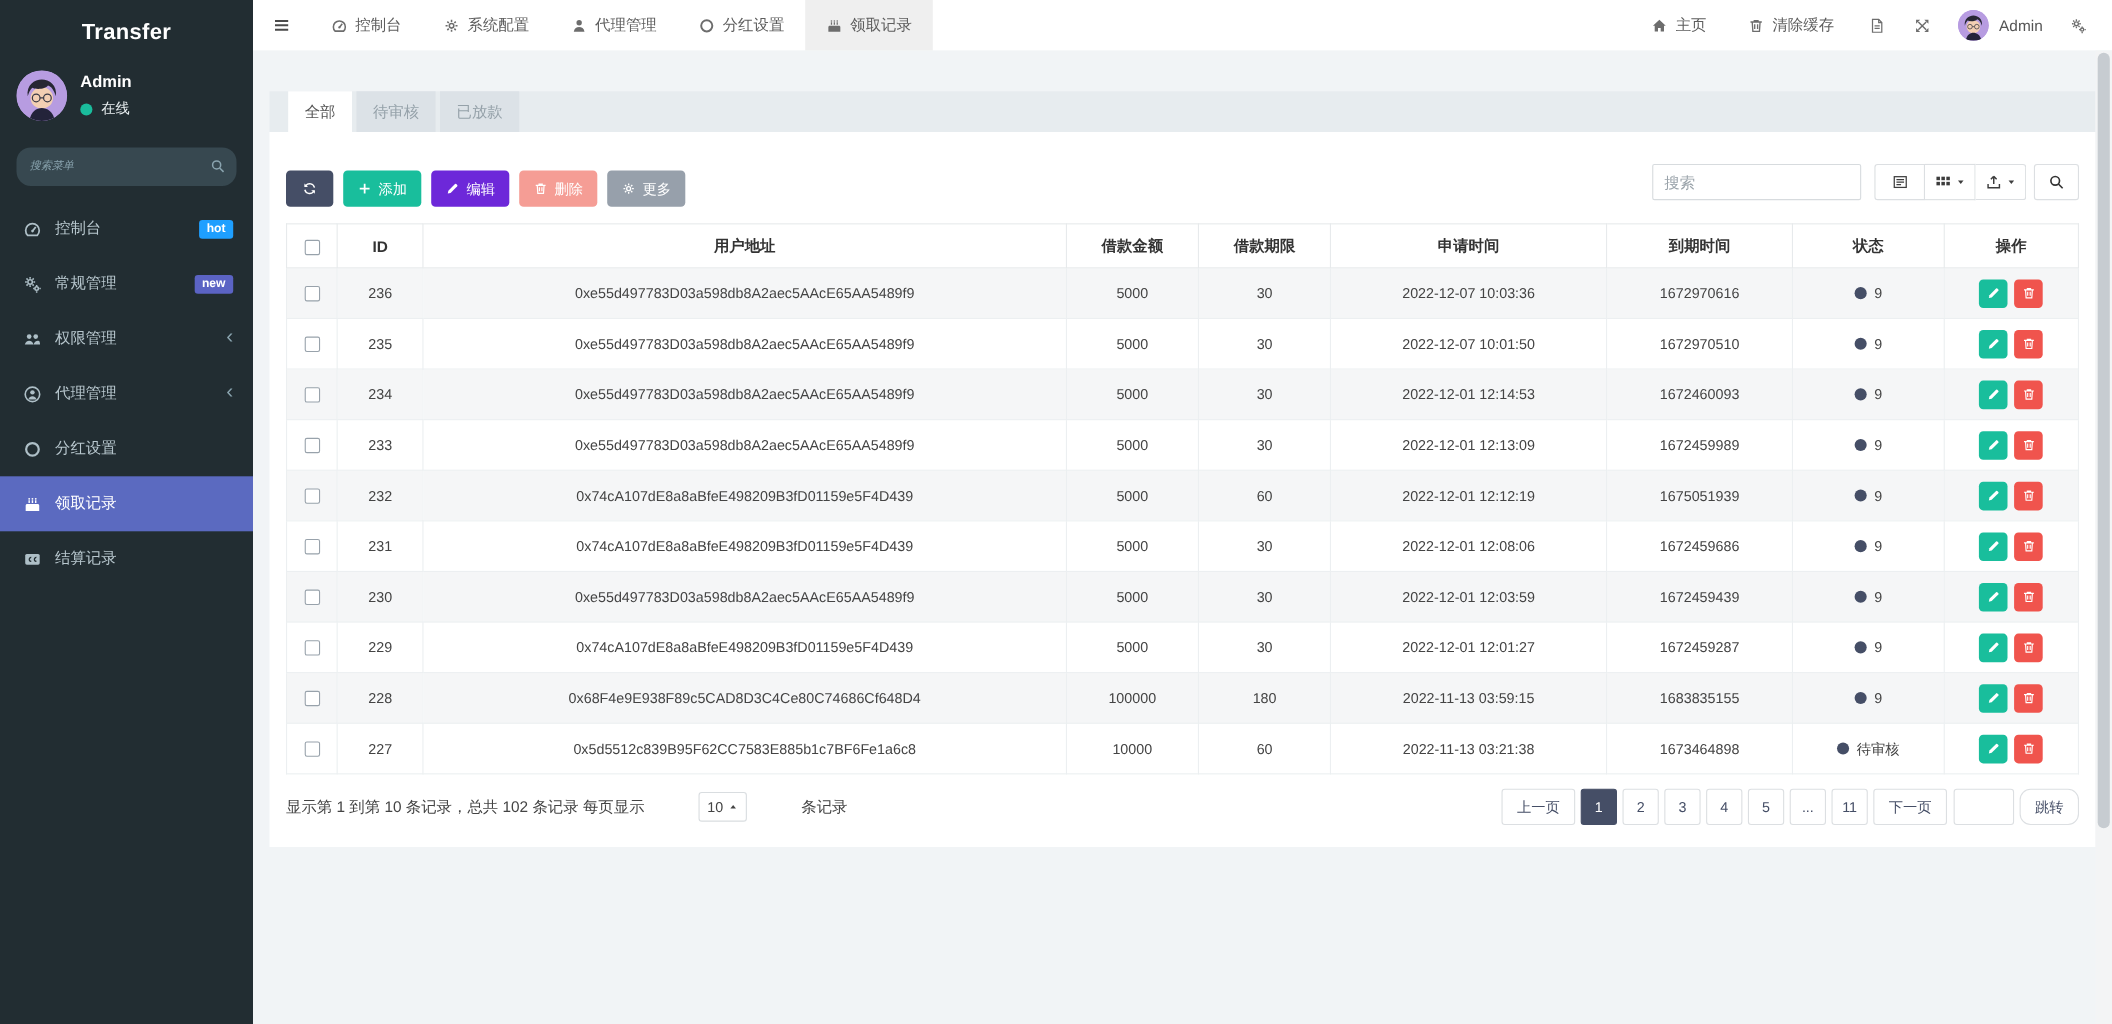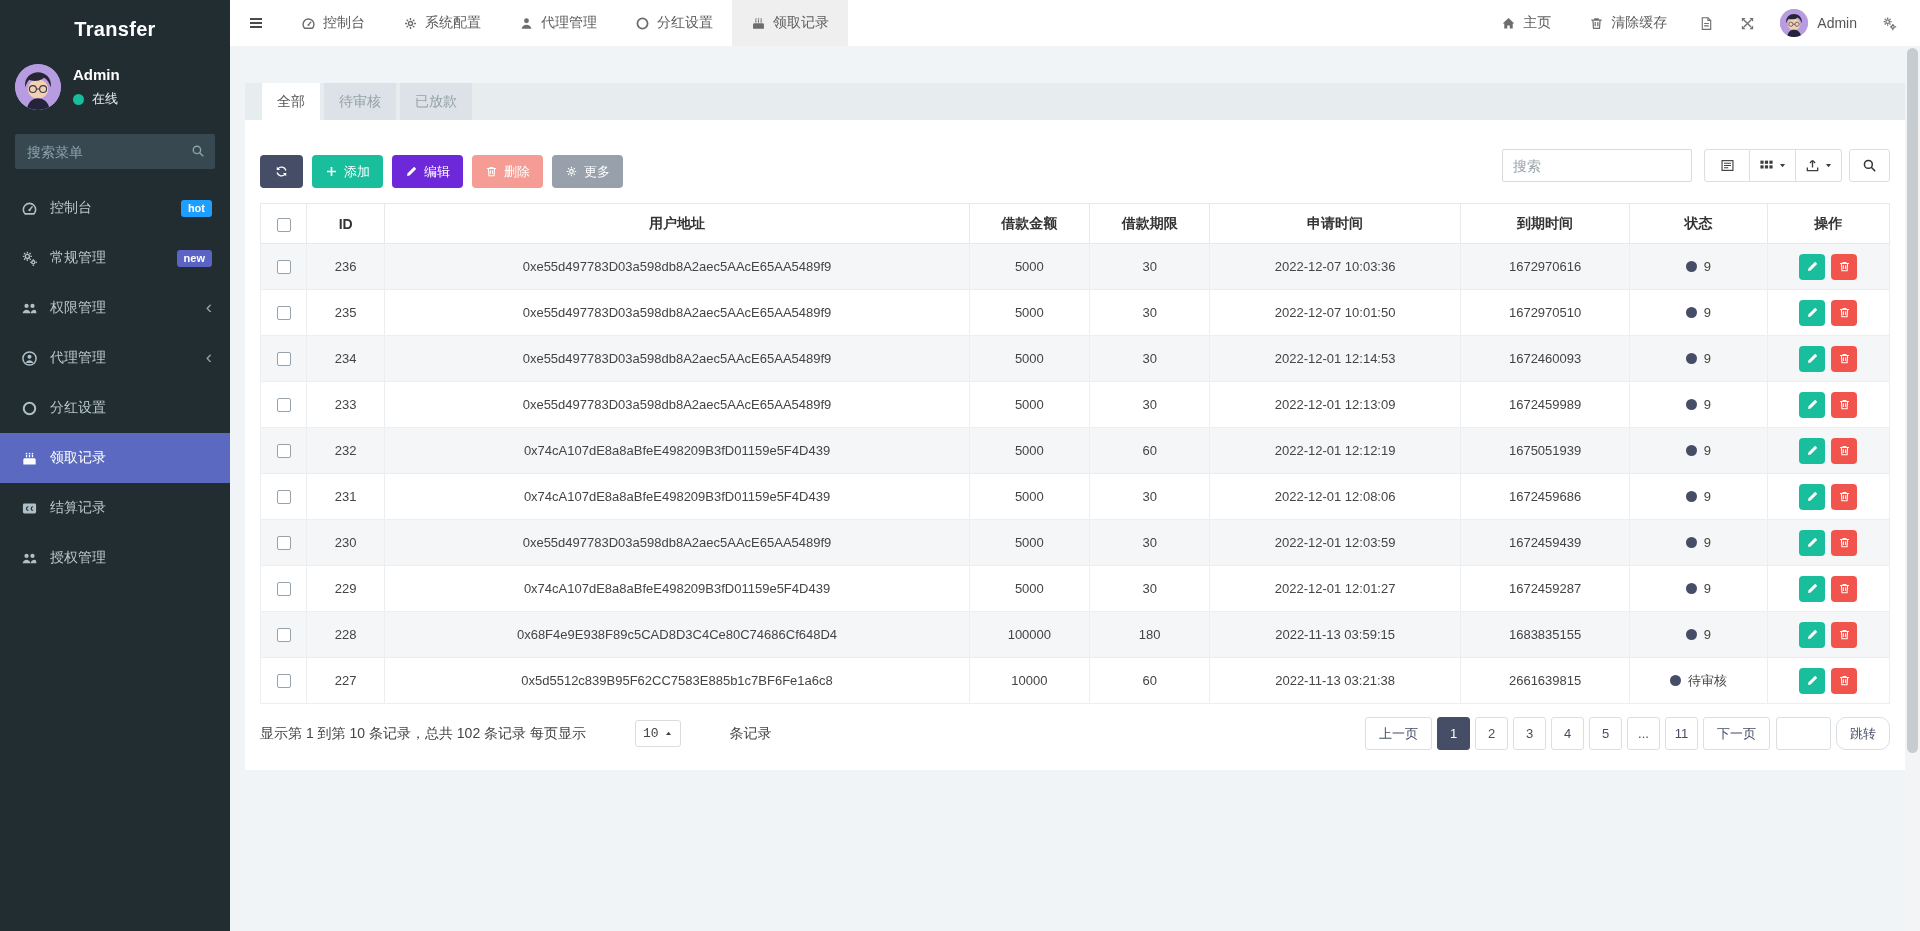--- a/index.html
+++ b/index.html
@@ -11,21 +11,21 @@
   .sidebar{position:absolute;left:0;top:0;width:230px;height:100%;background:#222d32;z-index:5;}
   .brand{height:58px;line-height:58px;text-align:center;color:#fff;font-size:20px;font-weight:600;letter-spacing:.3px;}
   .user-panel{display:flex;align-items:center;padding:6px 15px 14px;}
   .avatar{width:46px;height:46px;border-radius:50%;overflow:hidden;flex:none;background:#b79ce1;}
   .avatar svg{display:block;width:100%;height:100%;}
   .user-info{margin-left:12px;}
   .user-name{color:#fff;font-size:15px;font-weight:700;margin-bottom:7px;}
   .user-status{color:#e8eef0;font-size:13px;display:flex;align-items:center;}
   .status-dot{width:11px;height:11px;border-radius:50%;background:#1abc9c;margin-right:8px;}
   .menu-search{margin:10px 15px 14px;position:relative;}
-  .menu-search input{width:100%;height:35px;background:#374850;border:none;border-radius:2px;color:#cfd8dc;padding:0 32px 0 12px;font-size:14px;outline:none;}
+  .menu-search input{width:100%;height:35px;background:#374850;border:none;border-radius:13px;color:#cfd8dc;padding:0 32px 0 12px;font-size:10px;outline:none;font-style:italic;}
   .menu-search input::placeholder{color:#8aa4af;}
   .menu-search .ic{position:absolute;right:10px;top:10px;width:14px;height:14px;color:#8aa4af;}
   .menu{display:block;margin-top:8px;}
   .m-item{display:flex;align-items:center;height:50px;padding:0 18px 0 21px;color:#b8c7ce;font-size:14px;text-decoration:none;cursor:pointer;}
   .m-item .ic{width:17px;height:17px;margin-right:12px;color:#aebfc7;flex:none;}
   .m-item.active{background:#5b6ac0;color:#fff;}
   .m-item.active .ic{color:#fff;}
   .m-badge{margin-left:auto;font-size:11px;color:#fff;padding:3px 7px;border-radius:3px;line-height:1;font-weight:700;}
   .m-chev{margin-left:auto;color:#8aa4af;font-size:19px;line-height:1;padding-bottom:3px;}
 
@@ -84,21 +84,21 @@
   .checkbox{display:inline-block;width:14px;height:14px;border:1px solid #98a2ab;border-radius:2px;background:#fff;vertical-align:middle;cursor:pointer;}
   .dot{display:inline-block;width:11px;height:11px;border-radius:50%;background:#454e66;margin-right:7px;vertical-align:-1px;}
   .act-btn{width:26px;height:26px;border:none;border-radius:4px;color:#fff;display:inline-flex;align-items:center;justify-content:center;margin:0 3px;cursor:pointer;vertical-align:middle;}
   .act-btn .ic{width:13px;height:13px;}
   .act-btn.edit{background:#19be9c;}
   .act-btn.del{background:#f0544d;}
 
   
   .table-footer{display:flex;justify-content:space-between;align-items:center;margin:13px 15px 0;font-size:14px;color:#444;}
   .summary{display:flex;align-items:center;gap:42px;}
-  .psize{height:27px;min-width:36px;border:1px solid #d9dde0;border-radius:3px;background:#fff;display:inline-flex;align-items:center;justify-content:center;font-size:13px;color:#444;padding:0 7px;margin:0 7px;cursor:pointer;font-family:Liberation Mono, monospace;}
+  .psize{height:27px;min-width:36px;border:1px solid #d9dde0;border-radius:3px;background:#fff;display:inline-flex;align-items:center;justify-content:center;font-size:13px;color:#444;padding:0 7px;margin:0 7px;cursor:pointer;font-family:Liberation Sans, sans-serif;}
   .psize .caret{width:9px;height:9px;margin-left:5px;color:#444;}
   .pager{display:flex;align-items:center;}
   .page-btn{min-width:33px;height:33px;line-height:31px;text-align:center;border:1px solid #dcdfe2;border-radius:3px;color:#454e66;font-size:13px;background:#fff;text-decoration:none;display:inline-block;padding:0 7px;margin-left:5px;cursor:pointer;}
   .page-btn.wide{padding:0 13px;}
   .page-btn.active{background:#454e66;border-color:#454e66;color:#fff;}
   .page-btn.dots{cursor:default;}
   .jump-input{width:55px;height:33px;border:1px solid #dcdfe2;border-radius:3px;margin-left:6px;outline:none;padding:0 6px;font-size:13px;}
   .jump-btn{height:33px;padding:0 13px;border:1px solid #dcdfe2;border-radius:10px;background:#fff;color:#454e66;font-size:13px;margin-left:5px;cursor:pointer;font-family:inherit;}
 
   
@@ -214,31 +214,20 @@
           <span class="m-label">领取记录</span>
         </a>
         <a class="m-item">
           <span class="ic">
             <svg viewBox="0 0 16 16">
               <rect x="1.8" y="3.4" width="12.4" height="9.2" rx="1.4" fill="currentColor"></rect>
               <path d="M7 6.4c-2-.4-2.6 3.6 0 3.2M11.4 6.4c-2-.4-2.6 3.6 0 3.2" stroke="#222d32" stroke-width="1.1" fill="none"></path>
             </svg>
           </span>
           <span class="m-label">结算记录</span>
-        </a>
-        <a class="m-item">
-          <span class="ic">
-            <svg viewBox="0 0 16 16" fill="currentColor">
-              <circle cx="5.2" cy="5.6" r="2"></circle>
-              <circle cx="10.8" cy="5.6" r="2"></circle>
-              <path d="M1.5 12.5c.4-2.3 2-3.4 3.7-3.4s3.3 1.1 3.7 3.4z"></path>
-              <path d="M9 12.5c.4-2.3 2-3.4 3.7-3.4 1.2 0 1.6.5 1.8 3.4z"></path>
-            </svg>
-          </span>
-          <span class="m-label">授权管理</span>
         </a>
       </nav>
   </aside>
 
   <div class="main">
 
     <header class="navbar">
       <span class="nav-burger">
         <span class="ic">
             <svg viewBox="0 0 16 16" stroke="currentColor" stroke-width="1.8" fill="none">
@@ -704,21 +693,21 @@
                       </span>
                     </button></td>
                 </tr>
                 <tr>
                   <td><span class="checkbox"></span></td>
                   <td><span>227</span></td>
                   <td><span>0x5d5512c839B95F62CC7583E885b1c7BF6Fe1a6c8</span></td>
                   <td><span>10000</span></td>
                   <td><span>60</span></td>
                   <td><span>2022-11-13 03:21:38</span></td>
-                  <td><span>2661639815</span></td>
+                  <td><span>1673464898</span></td>
                   <td><span class="dot"></span><span>待审核</span></td>
                   <td><button class="act-btn edit">
                       <span class="ic">
                         <svg viewBox="0 0 16 16" fill="currentColor">
                           <path d="M2.5 13.5l.7-3.2 7.4-7.4a1 1 0 0 1 1.4 0l1.1 1.1a1 1 0 0 1 0 1.4l-7.4 7.4z"></path>
                         </svg>
                       </span>
                     </button><button class="act-btn del">
                       <span class="ic">
                         <svg viewBox="0 0 16 16" fill="none" stroke="currentColor" stroke-width="1.3">

